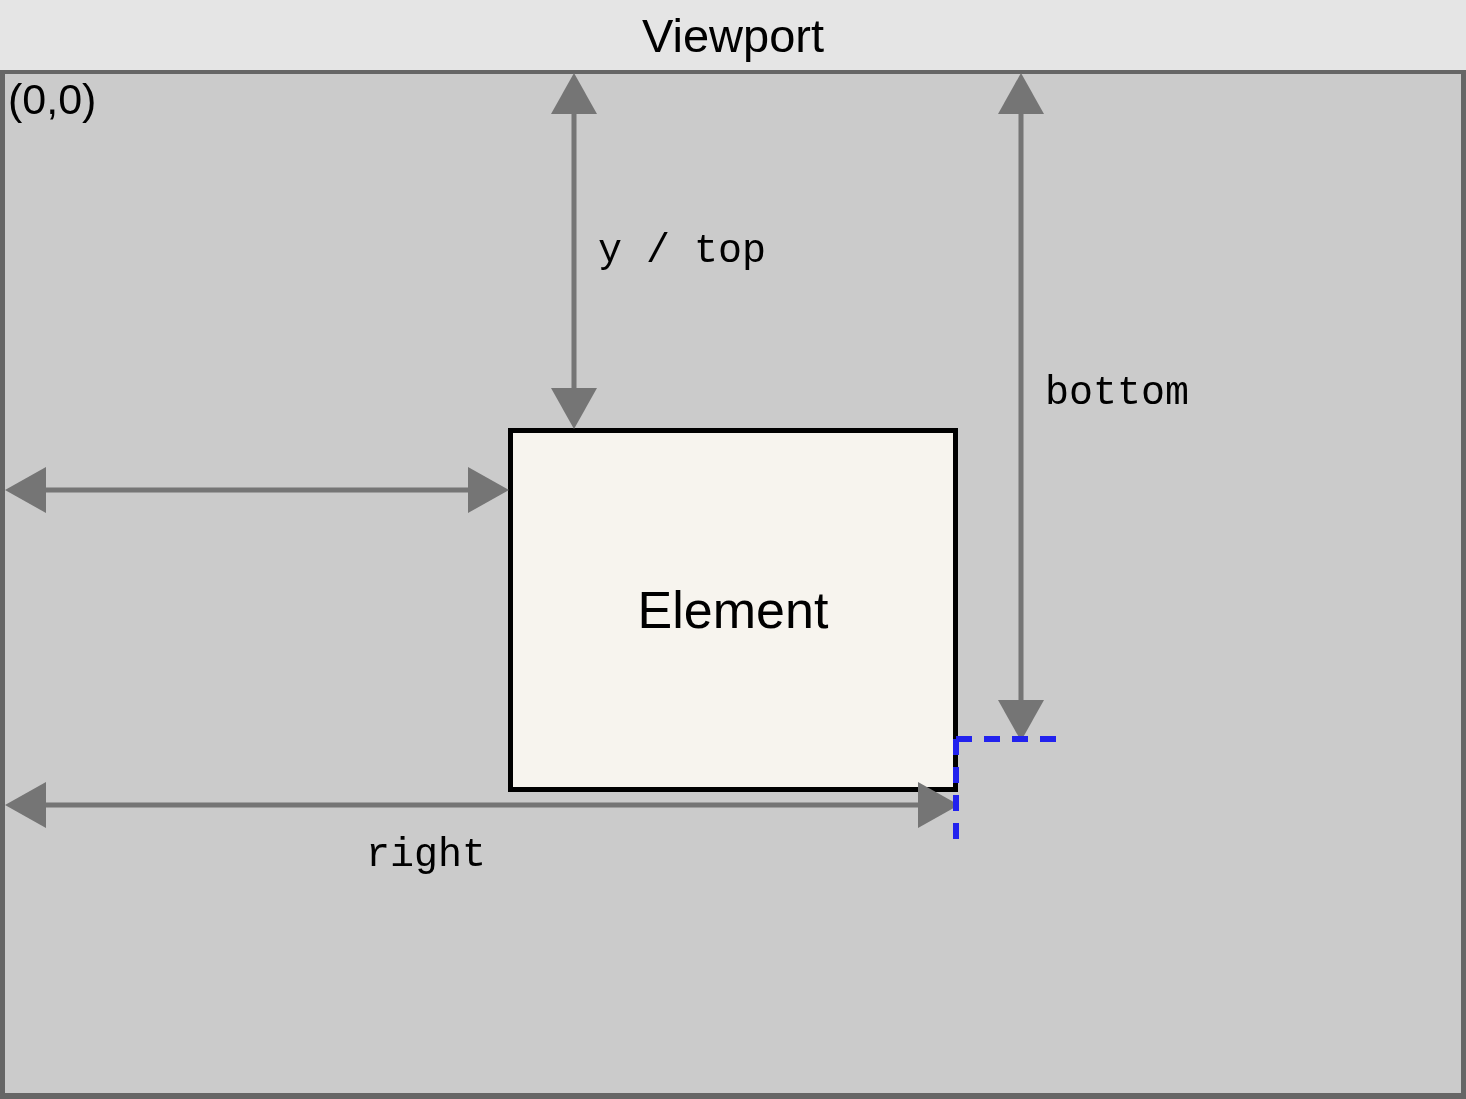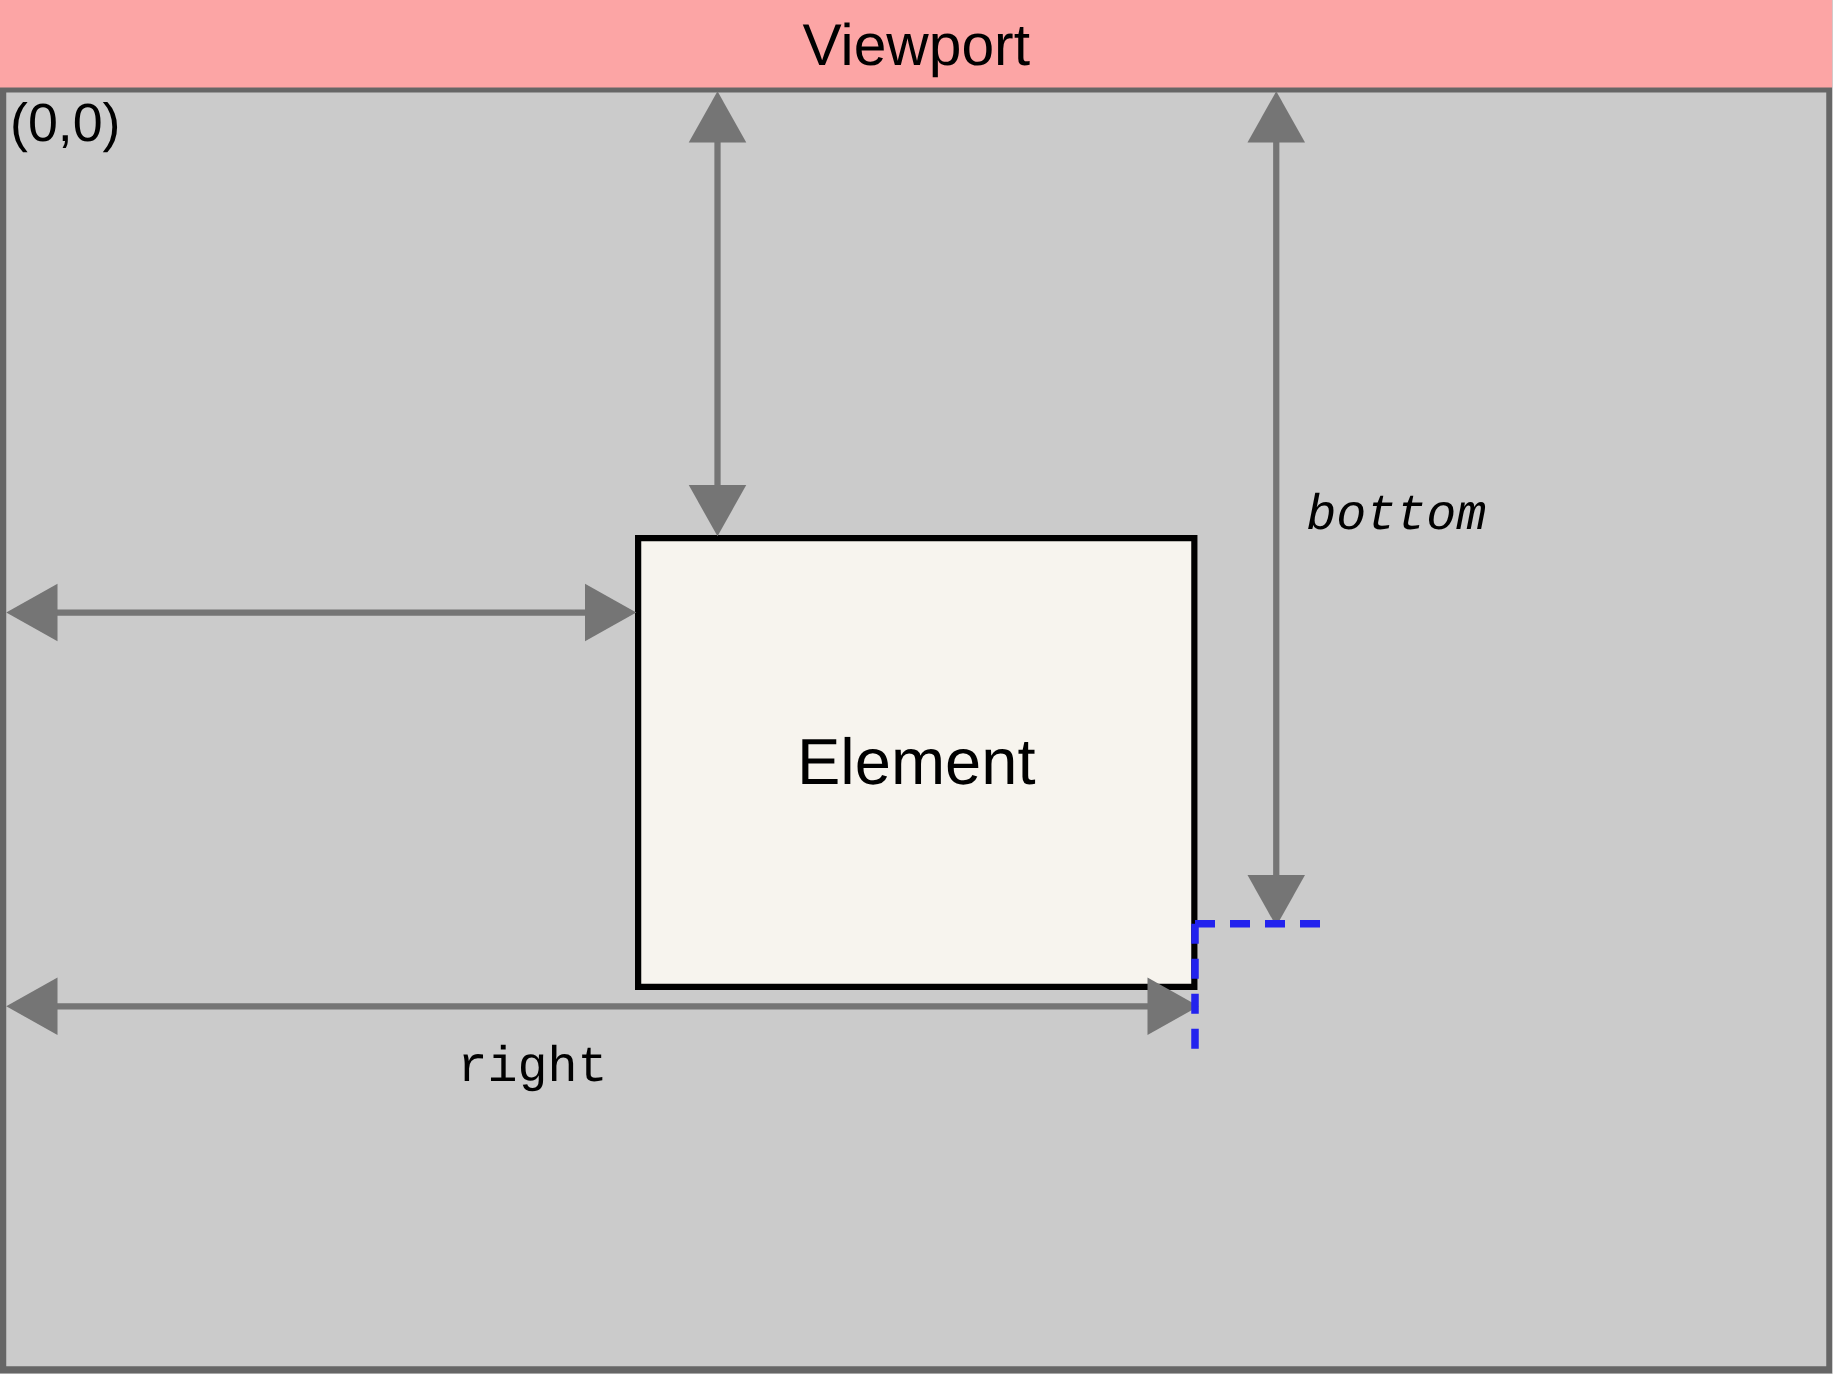--- a/index.html
+++ b/index.html
@@ -20,21 +20,21 @@
     background: #666666;
   }
 
   
   .viewport-header {
     position: absolute;
     left: 0;
     top: 0;
     width: 1466px;
     height: 70px;
-    background: #fca5a5;
+    background: #e5e5e5;
     display: flex;
     align-items: center;
     justify-content: center;
   }
   .viewport-header .title {
     font-family: "Liberation Sans", sans-serif;
     font-size: 47px;
     line-height: 47px;
     color: #000000;
     letter-spacing: 0px;
@@ -98,21 +98,21 @@
   
   .measure-label {
     position: absolute;
     font-family: "Liberation Mono", monospace;
     font-size: 40px;
     line-height: 40px;
     color: #000000;
     white-space: nowrap;
   }
   .label-ytop    { left: 598px; top: 232px; }
-  .label-bottom  { left: 1045px; top: 394px; font-style: italic; }
+  .label-bottom  { left: 1045px; top: 374px; }
   .label-xleft   { left: 162px;  top: 520px; }
   .label-right   { left: 366px;  top: 836px; }
 </style>
 </head>
 <body>
 
 <div id="diagram">
 
   <div class="viewport-surface"></div>
 
@@ -151,16 +151,17 @@
       <polygon points="5,805 46,782 46,828" fill="#757575"></polygon>
       <polygon points="959,805 918,782 918,828" fill="#757575"></polygon>
     </g>
 
     <g>
       <line x1="956" y1="739" x2="1057" y2="739" stroke="#2222ee" stroke-width="6" stroke-dasharray="16 12"></line>
       <line x1="956" y1="739" x2="956" y2="842" stroke="#2222ee" stroke-width="6" stroke-dasharray="16 12"></line>
     </g>
   </svg>
 
+  <div class="measure-label label-ytop">y / top</div>
   <div class="measure-label label-bottom">bottom</div>
   <div class="measure-label label-right">right</div>
 
 </div>
 
 </body></html>

